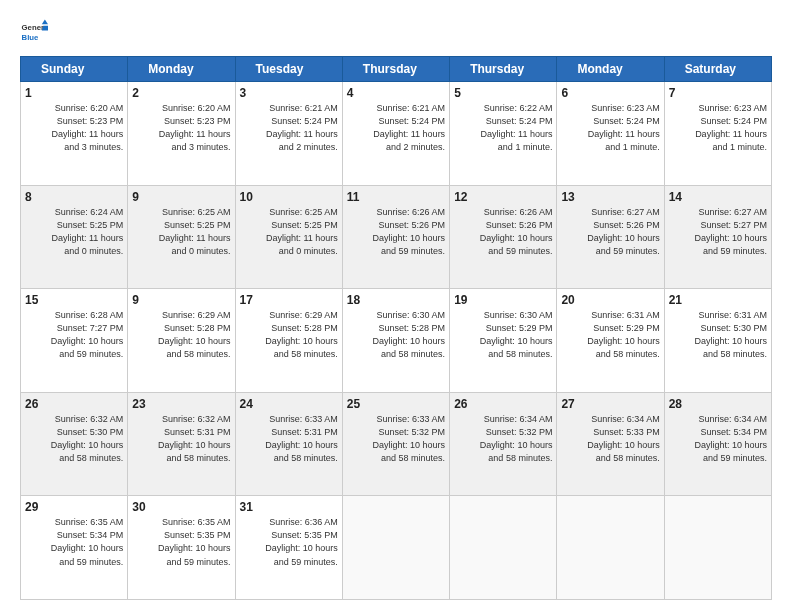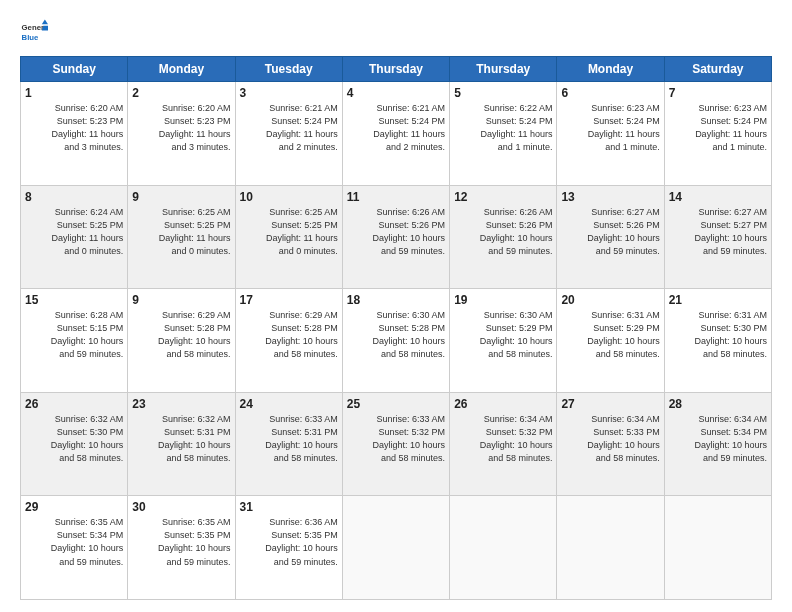--- a/index.html
+++ b/index.html
@@ -49,22 +49,22 @@
       flex: 1;
       border-collapse: collapse;
       width: 100%;
       table-layout: fixed;
     }
     .calendar thead tr th {
       background: #2a6cb8;
       color: #fff;
       font-size: 12px;
       font-weight: bold;
-      padding: 5px 8px;
-      text-align: center;
+      padding: 5px 20px;
+      text-align: left;
       border: 1px solid #1a5a9a;
       margin-top: 36px;
     }
     .calendar tbody tr td {
       vertical-align: top;
       padding: 4px 4px 2px 4px;
       font-size: 9.5px;
       color: #333;
       border: 1px solid #ccc;
       height: 78px;
@@ -223,21 +223,21 @@
             <div class="day-info" style="white-space: pre-line;">Sunrise: 6:27 AM
 Sunset: 5:27 PM
 Daylight: 10 hours
 and 59 minutes.</div>
           </td>
         </tr>
         <tr>
           <td>
             <span class="day-num">15</span>
             <div class="day-info" style="white-space: pre-line;">Sunrise: 6:28 AM
-Sunset: 5:15 PM
+Sunset: 7:27 PM
 Daylight: 10 hours
 and 59 minutes.</div>
           </td>
           <td>
             <span class="day-num">9</span>
             <div class="day-info" style="white-space: pre-line;">Sunrise: 6:29 AM
 Sunset: 5:28 PM
 Daylight: 10 hours
 and 58 minutes.</div>
           </td>

